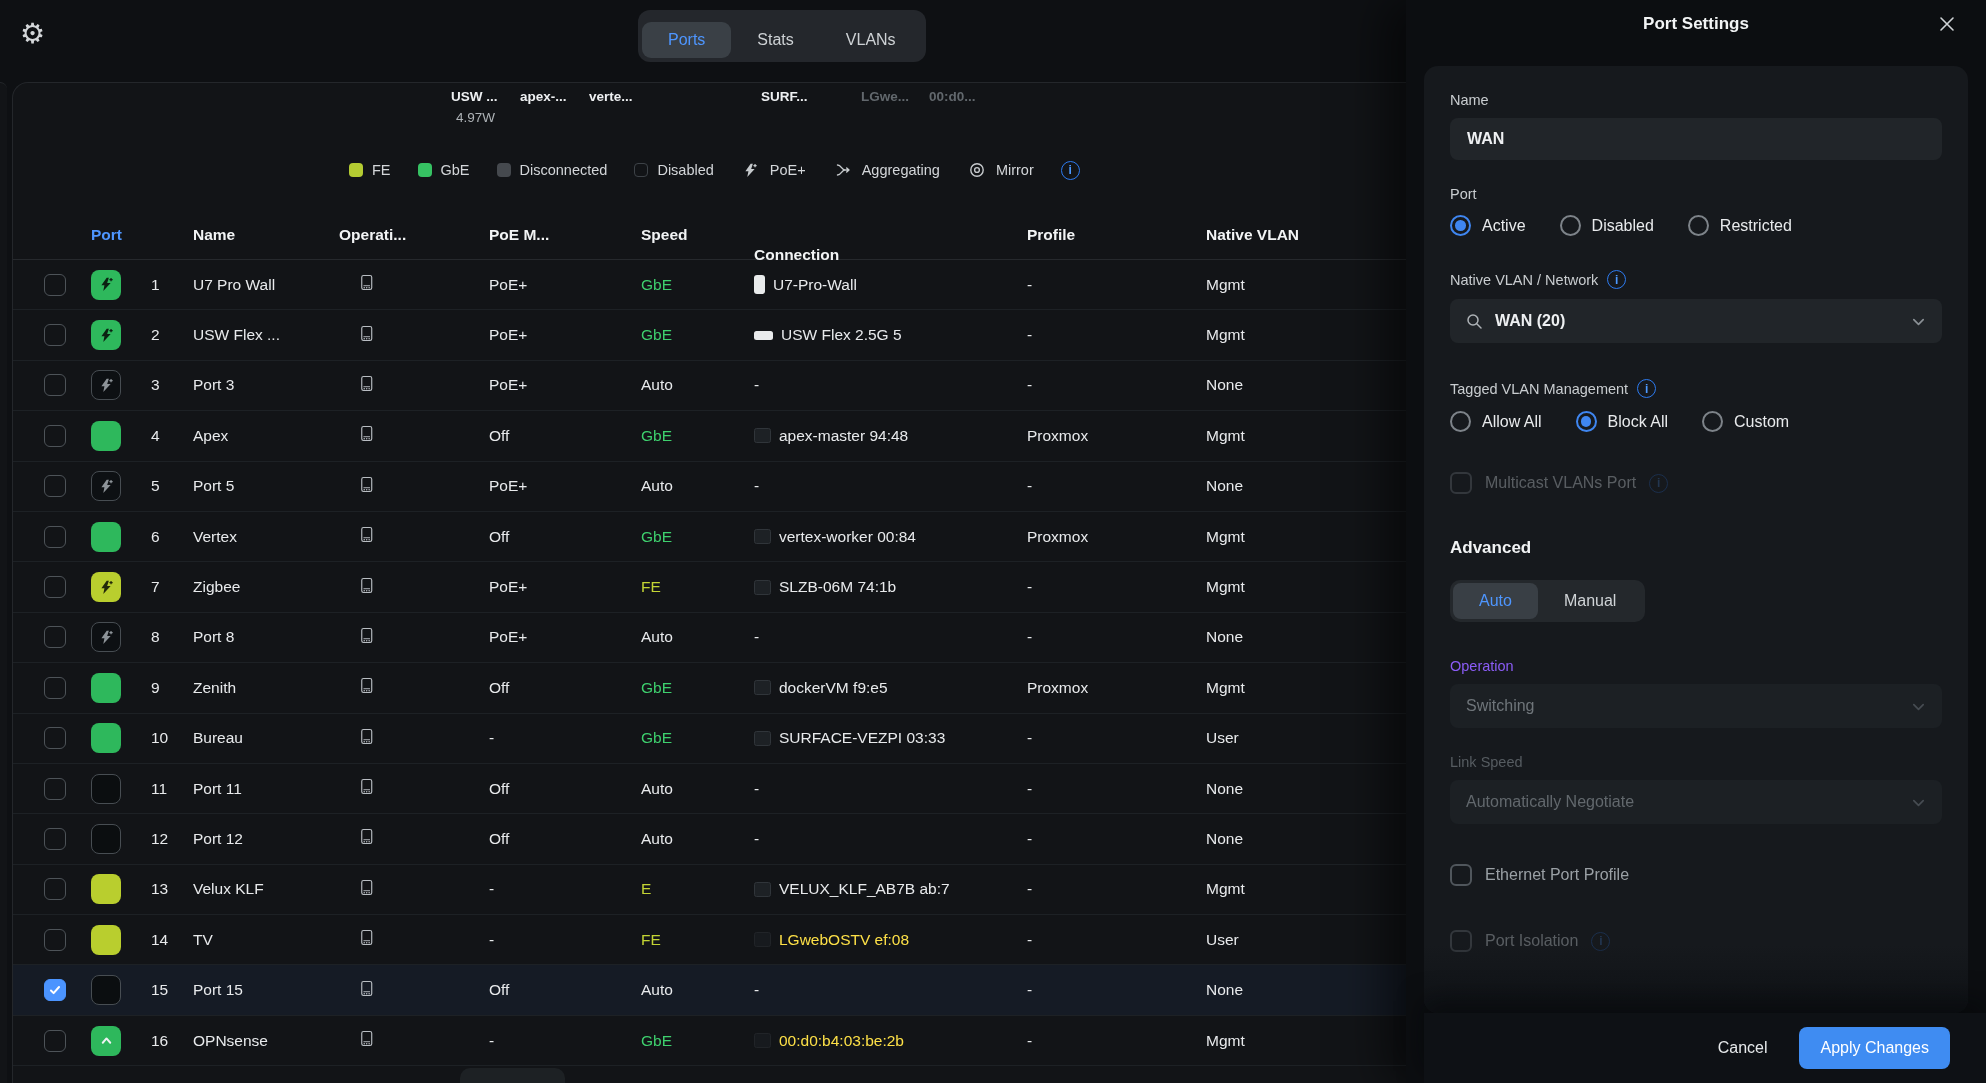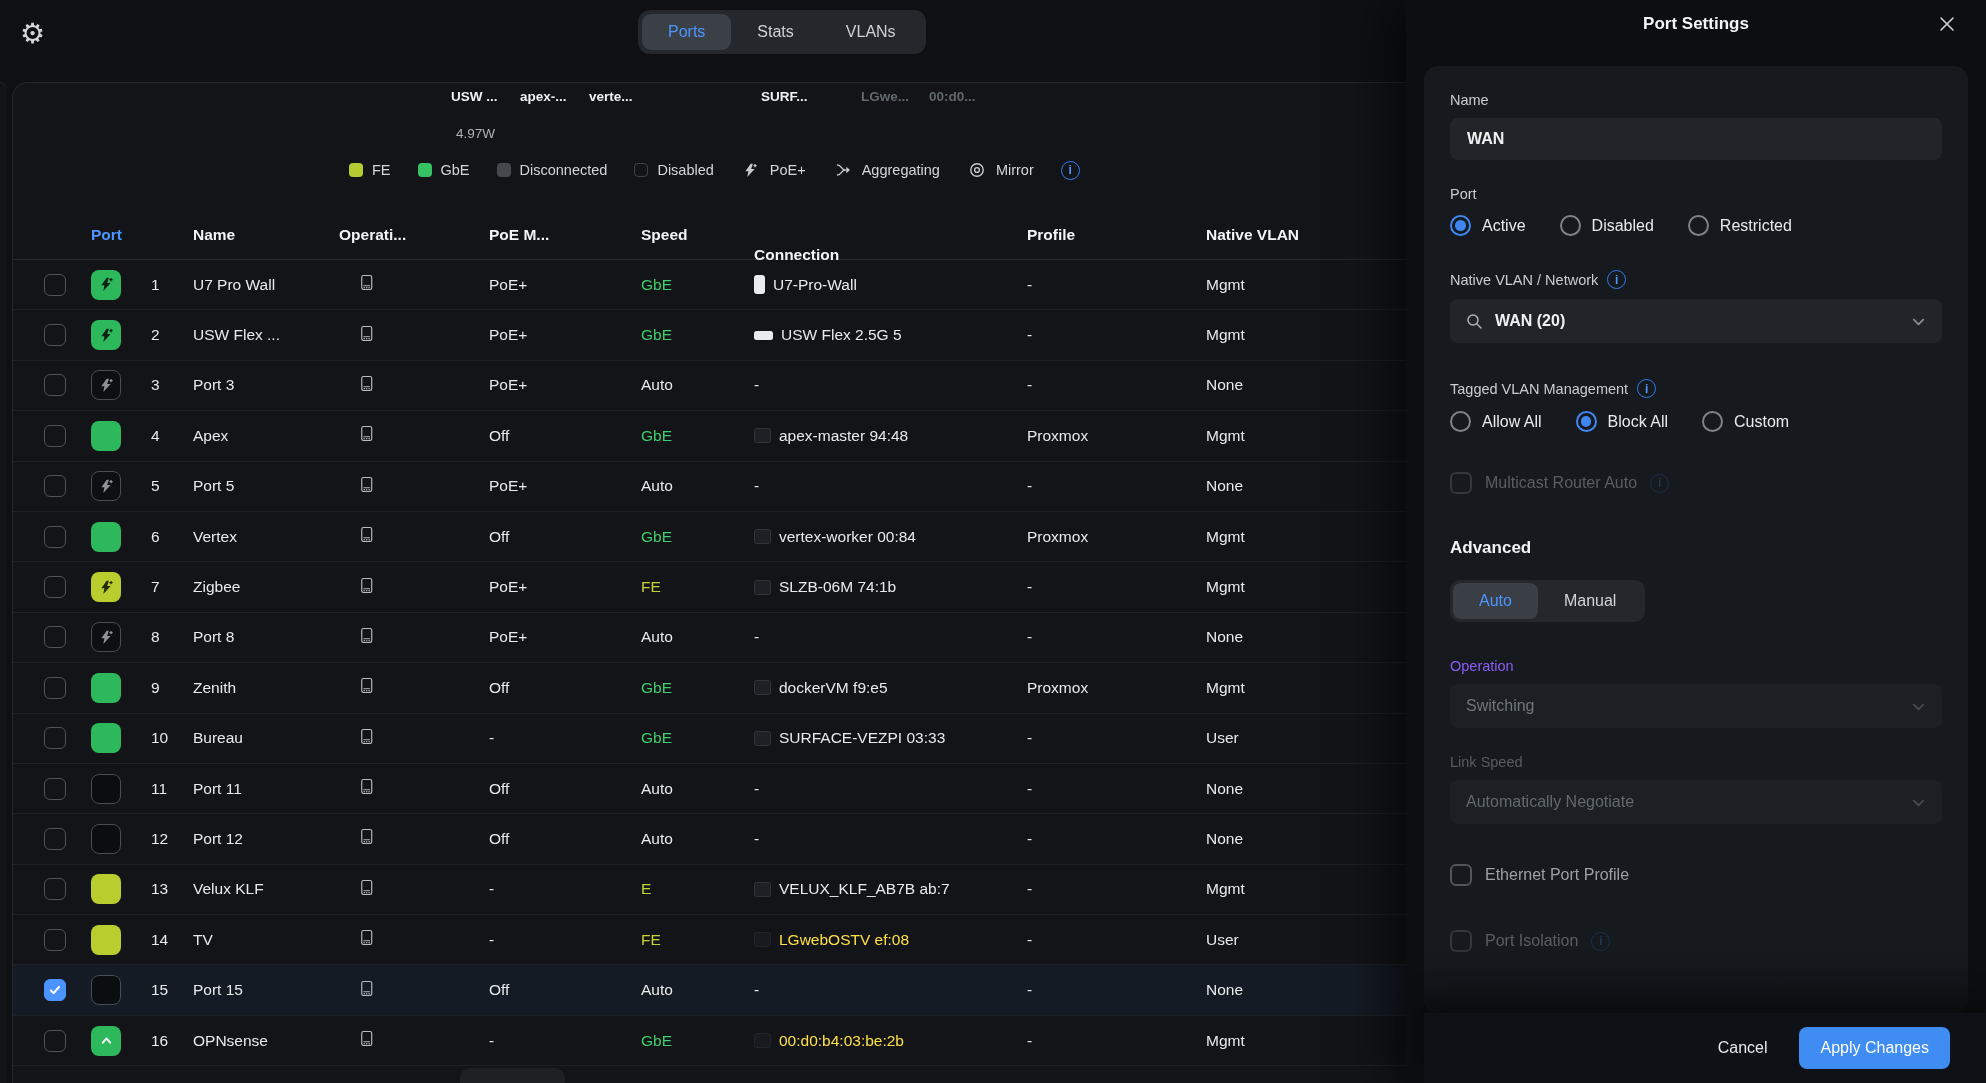--- a/index.html
+++ b/index.html
@@ -2,36 +2,36 @@
 <html><head>
 <meta charset="utf-8">
 <style>
   html,body{margin:0;padding:0;background:#0e1013;width:1986px;height:1083px;overflow:hidden;
     font-family:"Liberation Sans",sans-serif;color:#e8eaec;-webkit-font-smoothing:antialiased;}
   .stage{position:relative;width:1986px;height:1083px;background:#0e1013;}
 
   
   .gear{position:absolute;left:20px;top:20px;font-size:28px;color:#d3d6d9;line-height:1;cursor:pointer;}
   .tabs{position:absolute;left:638px;top:10px;display:flex;background:#24272c;border-radius:12px;padding:4px;}
-  .tab{padding:9px 26px;font-size:16px;color:#ced2d5;border-radius:9px;cursor:pointer;}
+  .tab{padding:9px 26px;font-size:16px;color:#ced2d5;border-radius:9px;cursor:pointer;margin-top:8px;}
   .tab.active{background:#3a4046;color:#4e96ff;}
 
   
   .card{position:absolute;left:12px;top:82px;width:1394px;height:1001px;background:#121417;
     border:1px solid #24272b;border-right:none;border-bottom:none;border-radius:16px 0 0 0;}
   .prev-card-sliver{position:absolute;left:0;top:82px;width:7px;height:1001px;background:#121417;
     border-top:1px solid #24272b;border-radius:0 10px 0 0;}
 
   
   .strip{position:absolute;left:0;top:4px;width:100%;height:44px;}
   .strip span{position:absolute;font-size:13.5px;font-weight:700;color:#eef0f2;white-space:nowrap;}
   .strip span.dim{color:#62686d;}
   .strip .s0{left:438px;top:2px;}.strip .s1{left:507px;top:2px;}.strip .s2{left:576px;top:2px;}
   .strip .s3{left:748px;top:2px;}.strip .s4{left:848px;top:2px;}.strip .s5{left:916px;top:2px;}
-  .power{position:absolute;left:443px;top:43px;font-size:13.5px;font-weight:400;color:#aeb3b7;}
+  .power{position:absolute;left:443px;top:27px;font-size:13.5px;font-weight:400;color:#aeb3b7;}
 
   
   .legend{position:absolute;left:336px;top:74px;display:flex;align-items:center;gap:27px;height:26px;}
   .lg-item{display:flex;align-items:center;gap:9px;font-size:14.5px;color:#d3d6d9;}
   .sw{width:14px;height:14px;border-radius:4px;}
   .sw-outline{width:14px;height:14px;border-radius:4px;border:1.5px solid #3d4247;box-sizing:border-box;background:transparent;}
   .lg-ic{display:inline-flex;align-items:center;justify-content:center;width:20px;height:20px;}
   .info{width:19px;height:19px;min-width:19px;border:1.5px solid #2d7bf0;border-radius:50%;color:#4e9aff;
     font-size:12px;display:inline-flex;align-items:center;justify-content:center;box-sizing:border-box;font-weight:700;}
   .info.dim{opacity:.45;}
@@ -722,21 +722,21 @@
             <span>Block All</span>
           </label>
           <label class="radio-item">
             <span class="radio"></span>
             <span>Custom</span>
           </label>
         </div>
 
       <div class="cbrow mt40 faded">
         <span class="pcb"></span>
-        <span>Multicast Router Auto</span>
+        <span>Multicast VLANs Port</span>
         <span class="info dim">i</span>
       </div>
 
       <div class="adv mt44">Advanced</div>
 
       <div class="seg-wrap" id="mode-segs">
           <span class="seg active">Auto</span>
           <span class="seg">Manual</span>
         </div>
 

